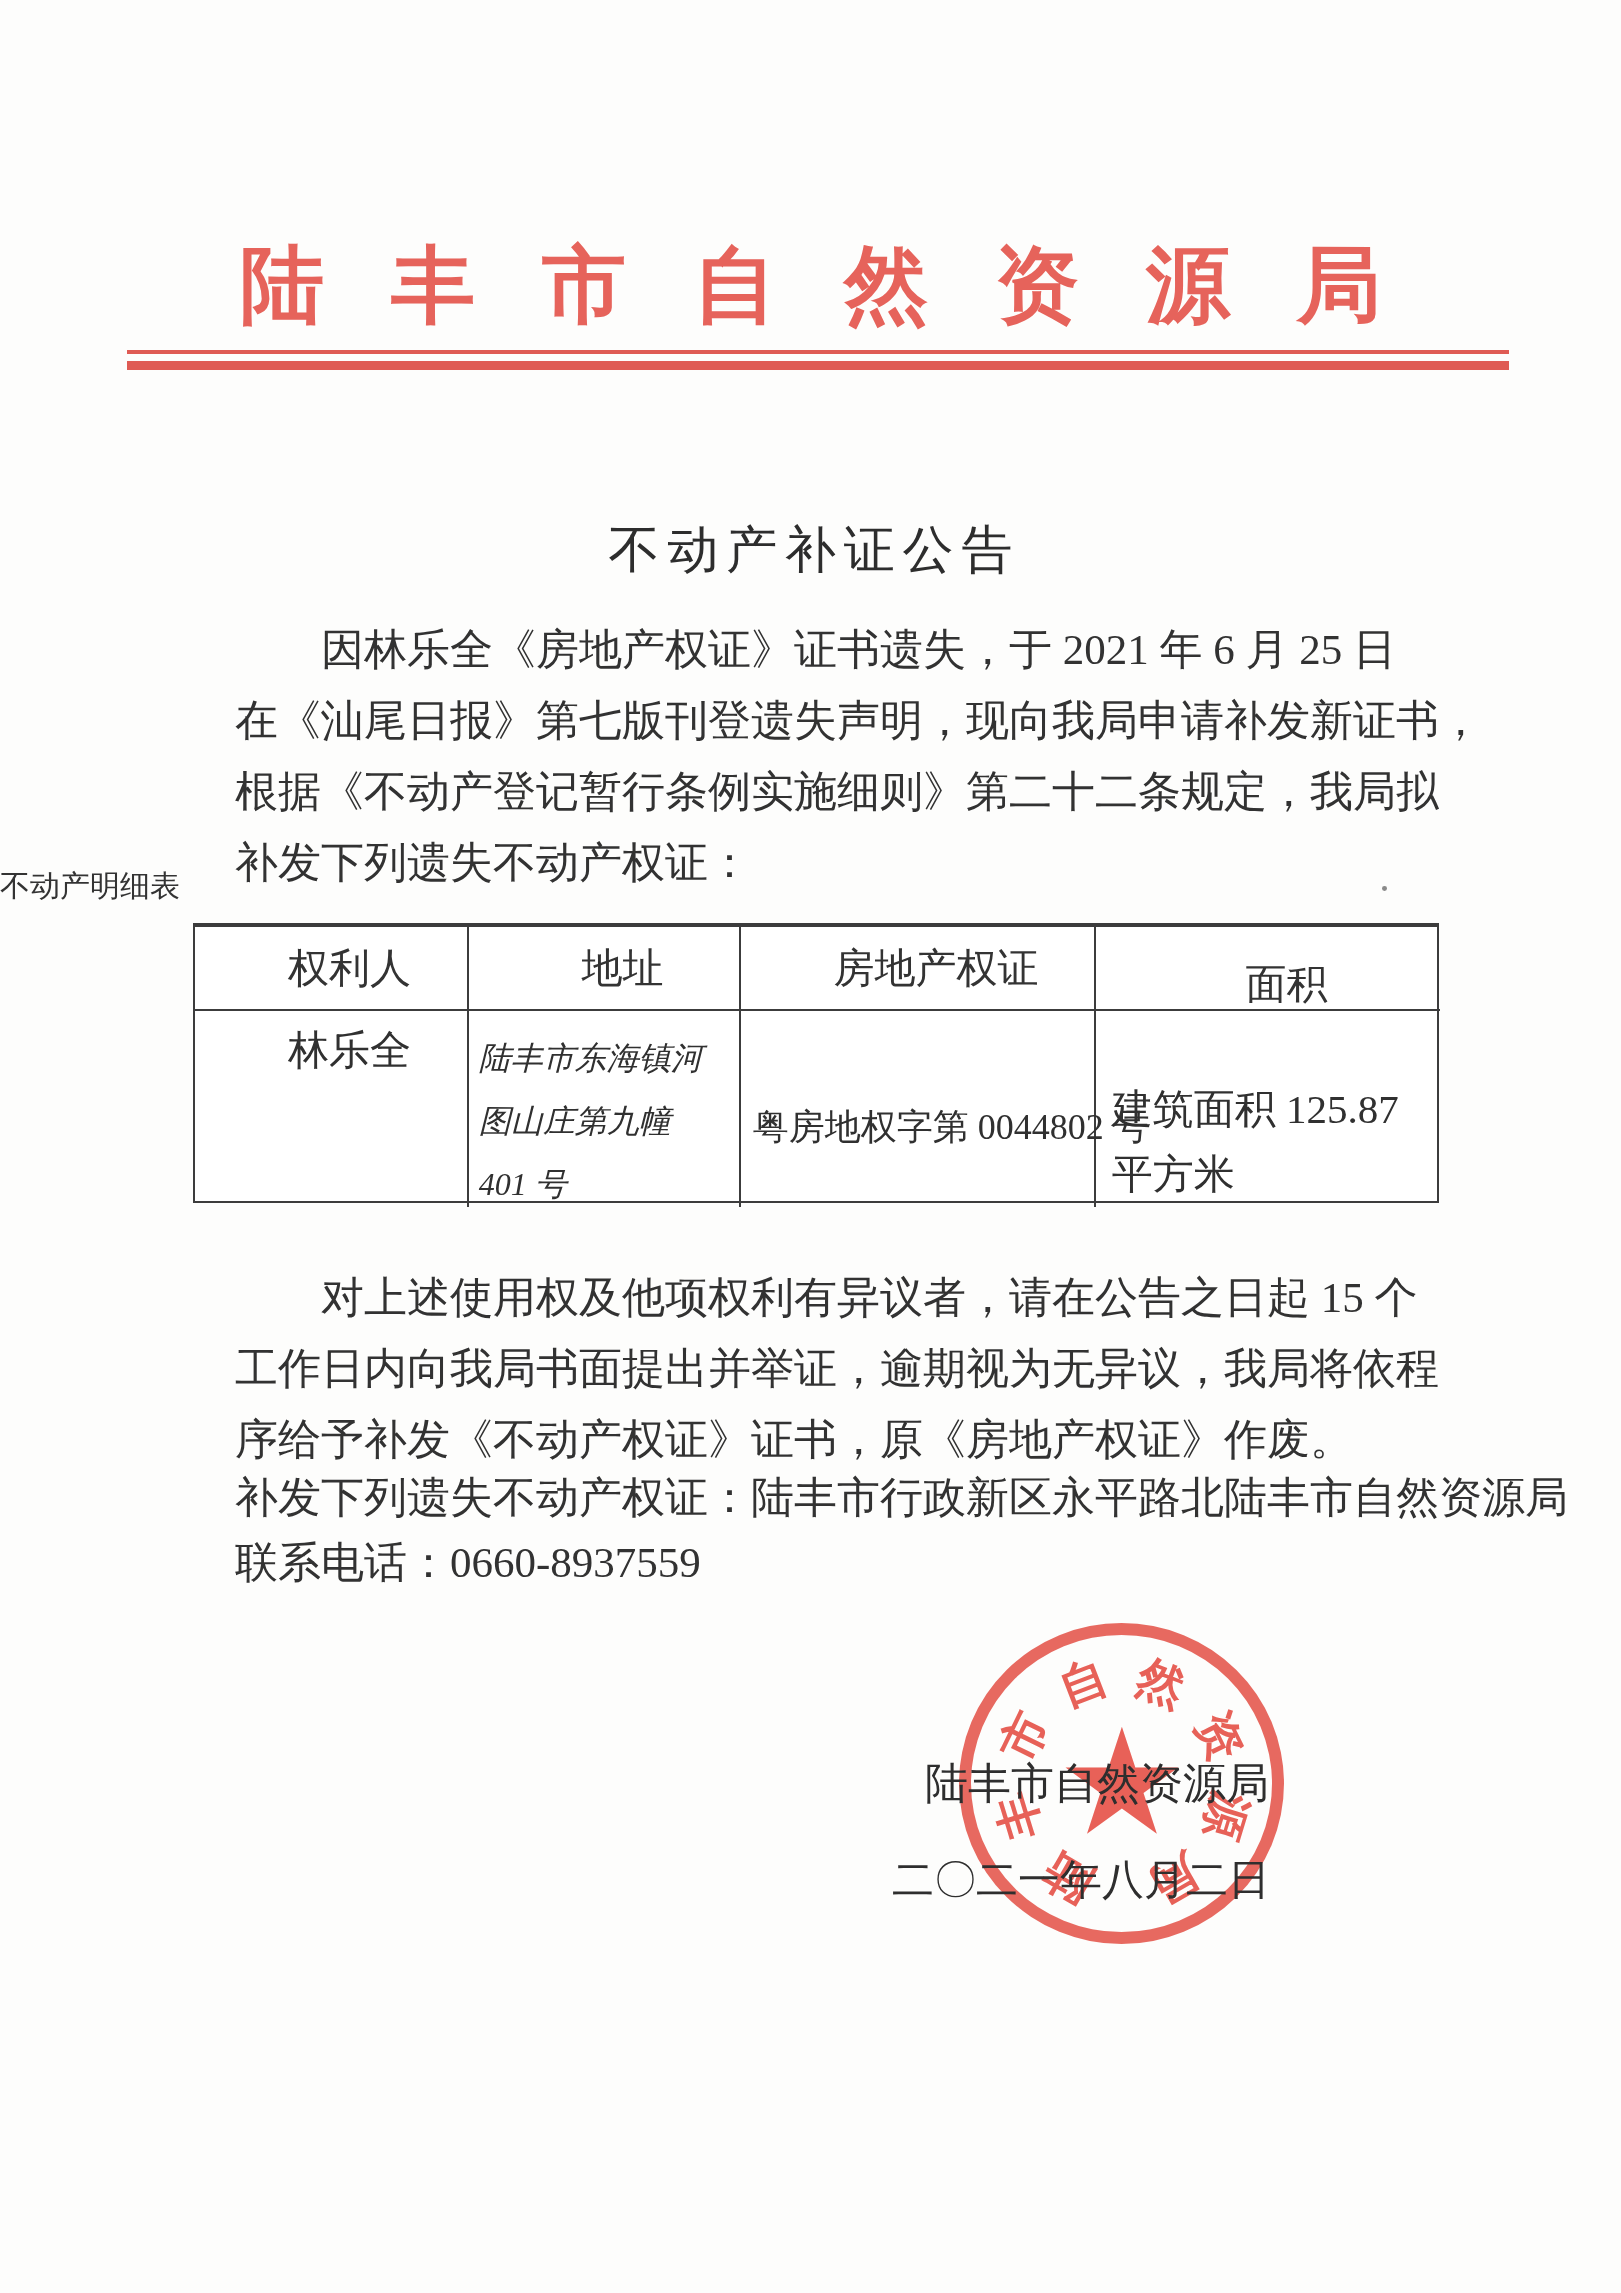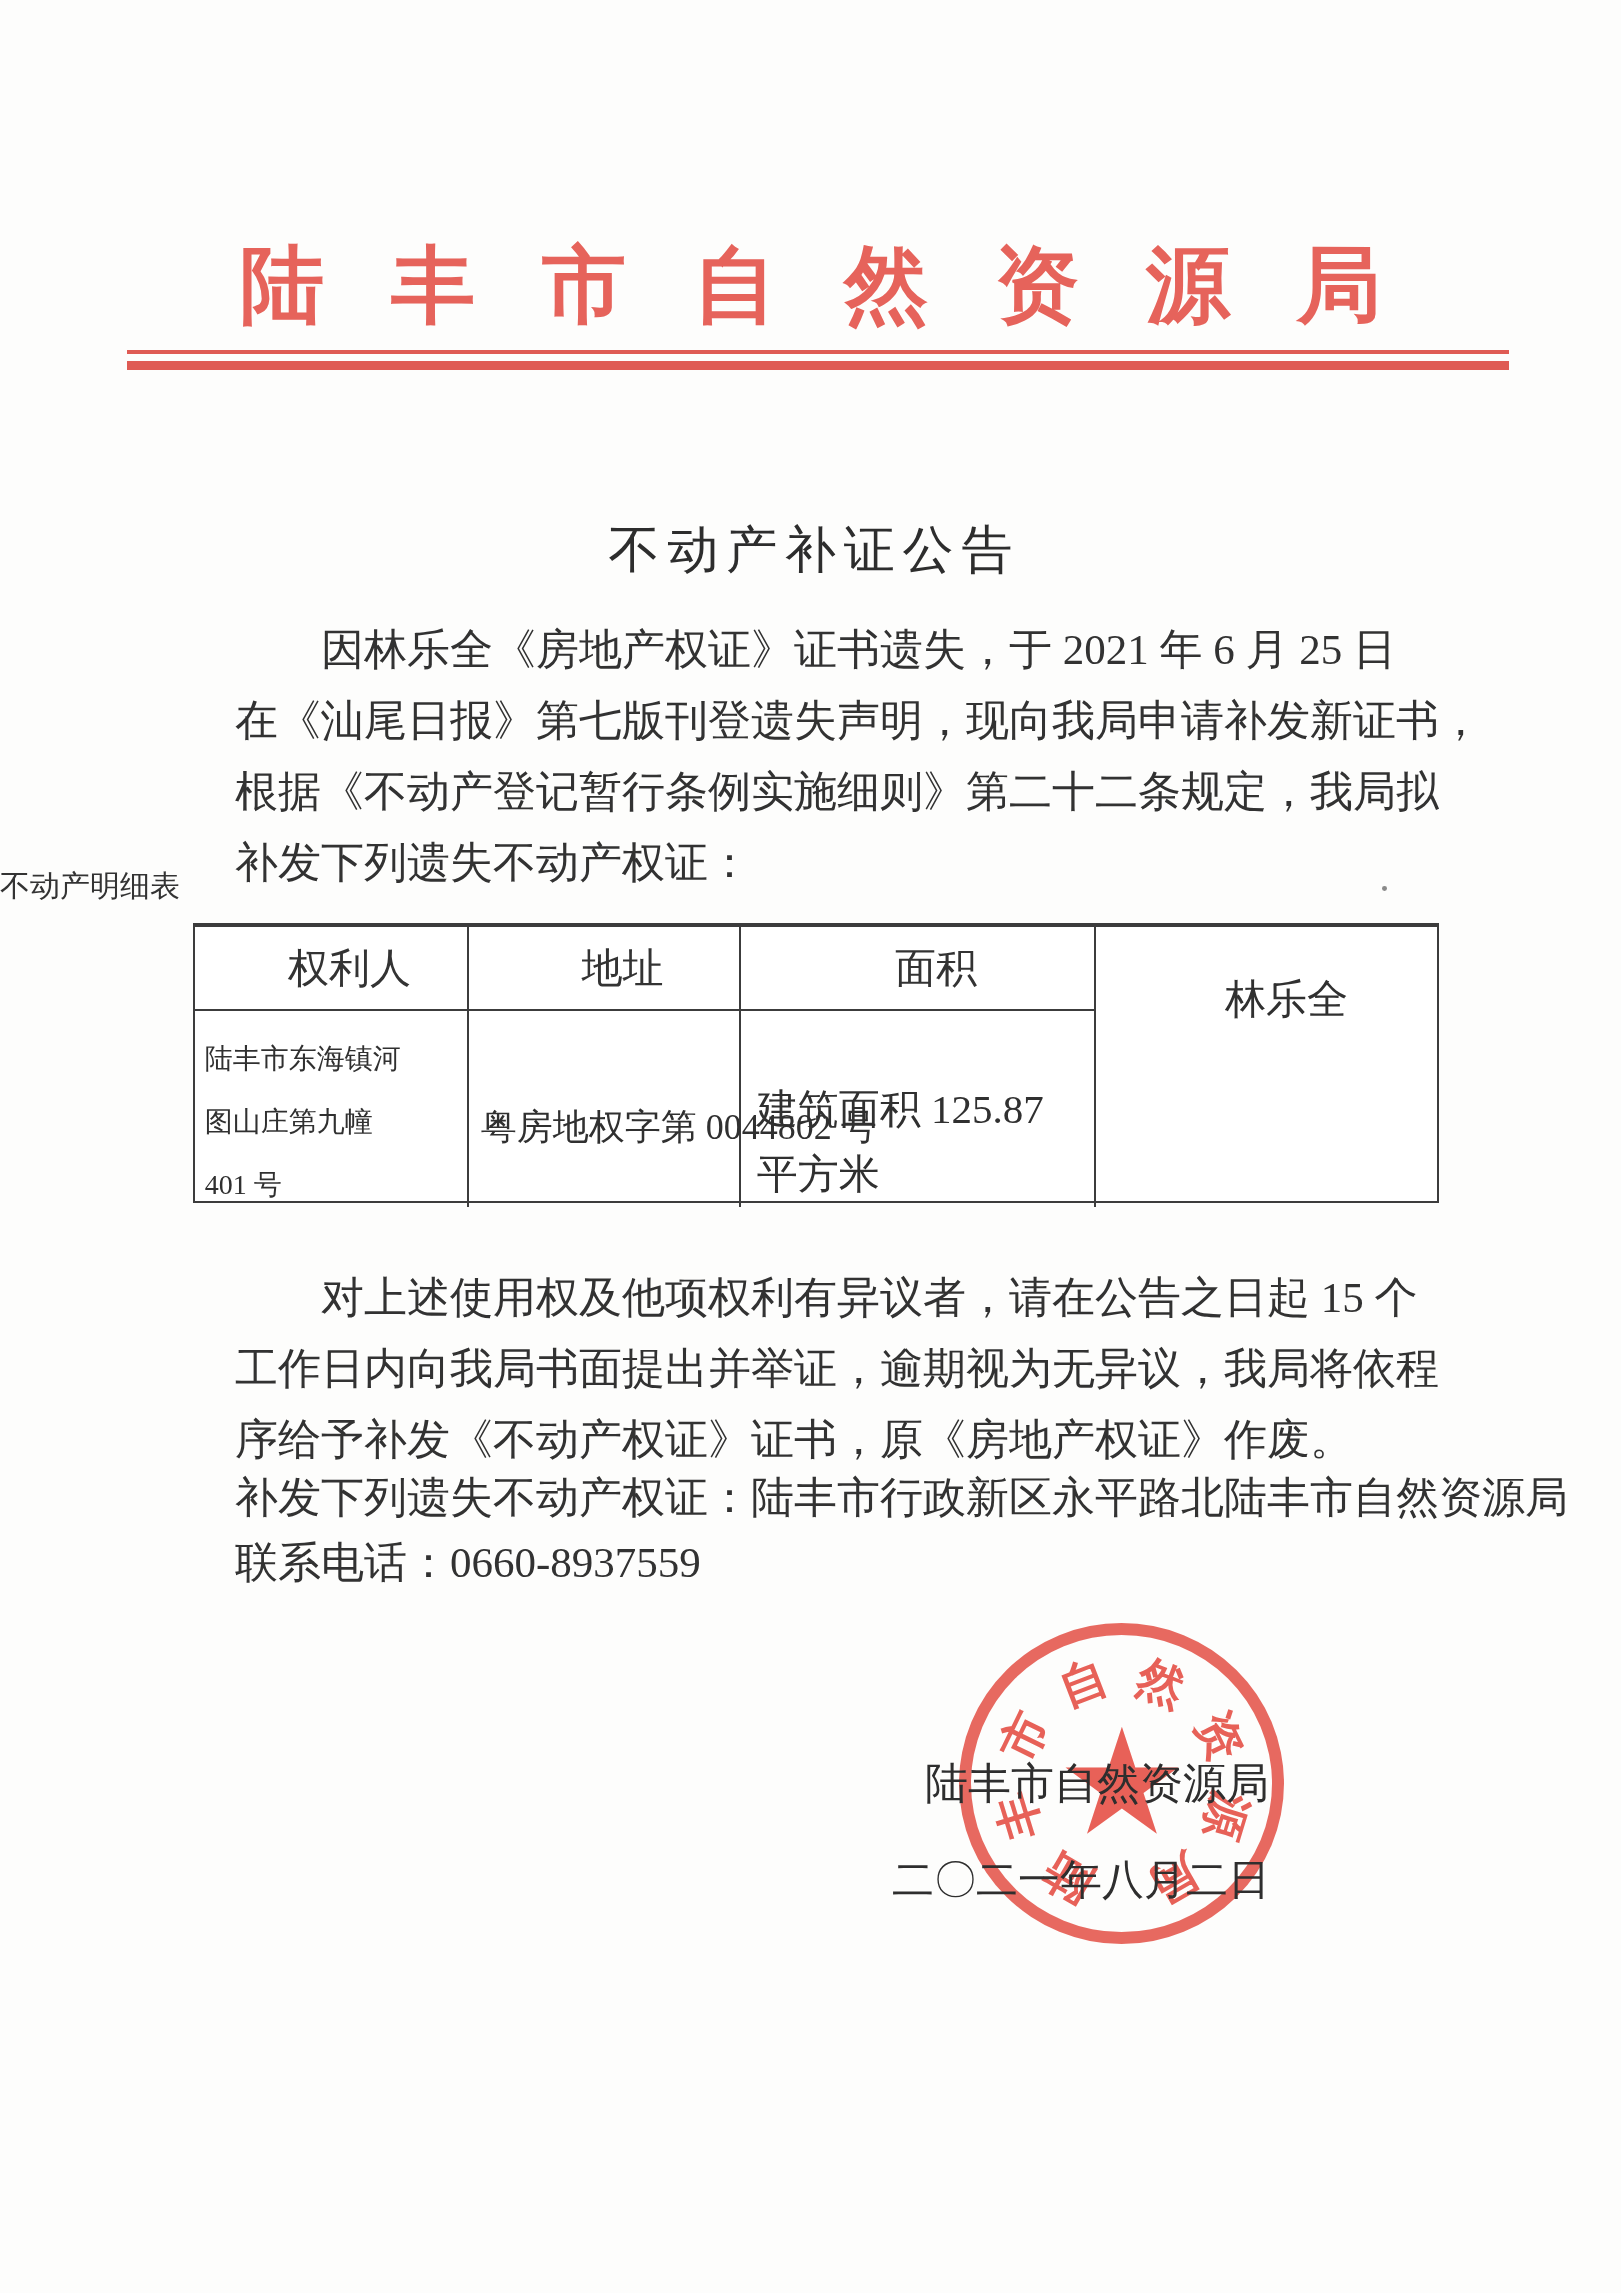--- a/index.html
+++ b/index.html
@@ -59,21 +59,21 @@
     background: #fff;
   }
   .cell { border-right: 2px solid #3c3c3c; border-bottom: 2px solid #3c3c3c; position: relative; padding-left: 37px; }
   .cell:nth-child(4n) { border-right: none; margin-top: 33px; }
   .cell.last-row { border-bottom: none; }
   .th {
     display: flex; align-items: center; justify-content: center;
     font-size: 41px; color: #333;
   }
   .td-owner { text-align: center; font-size: 41px; padding-top: 11.8px; }
-  .td-address { font-size: 28px; padding: 15.7px 5.9px 0 9.8px; }
+  .td-address { font-size: 32px; padding: 15.7px 5.9px 0 9.8px; font-style: italic; }
   .td-address .aline { height: 63px; line-height: 63px; white-space: nowrap; }
   .td-cert {
     display: flex; align-items: center;
     font-size: 36px; padding-left: 11.8px; padding-top: 37px; white-space: nowrap;
   }
   .td-area {
     display: flex; flex-direction: column; justify-content: flex-end;
     font-size: 41px; padding-left: 15.7px;
   }
   .td-area .aline { height: 65px; line-height: 65px; white-space: nowrap; }
@@ -133,20 +133,21 @@
   <div class="line">根据《不动产登记暂行条例实施细则》第二十二条规定，我局拟</div>
   <div class="line">补发下列遗失不动产权证：</div>
 </div>
 
 <div class="table-caption">不动产明细表</div>
 <div class="artifact-dot"></div>
 
 <div class="detail-table">
   <div class="cell th">权利人</div>
   <div class="cell th">地址</div>
+  <div class="cell th">房地产权证</div>
   <div class="cell th">面积</div>
 
   <div class="cell last-row td-owner">林乐全</div>
   <div class="cell last-row td-address">
     <div class="aline">陆丰市东海镇河</div>
     <div class="aline">图山庄第九幢</div>
     <div class="aline">401 号</div>
   </div>
   <div class="cell last-row td-cert">粤房地权字第 0044802 号</div>
   <div class="cell last-row td-area">

